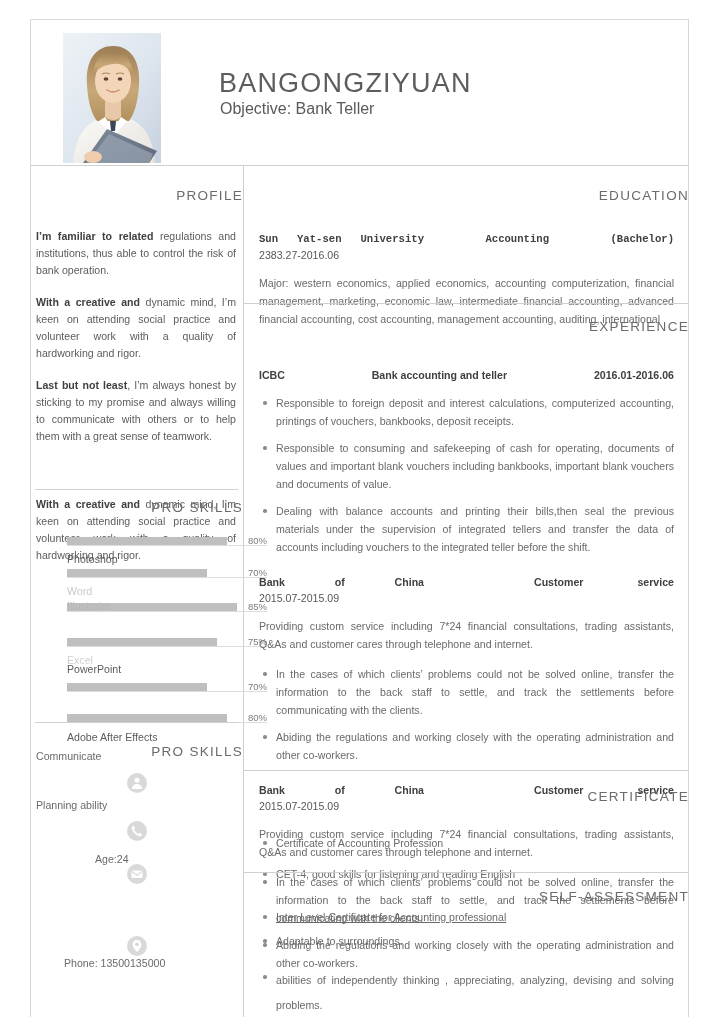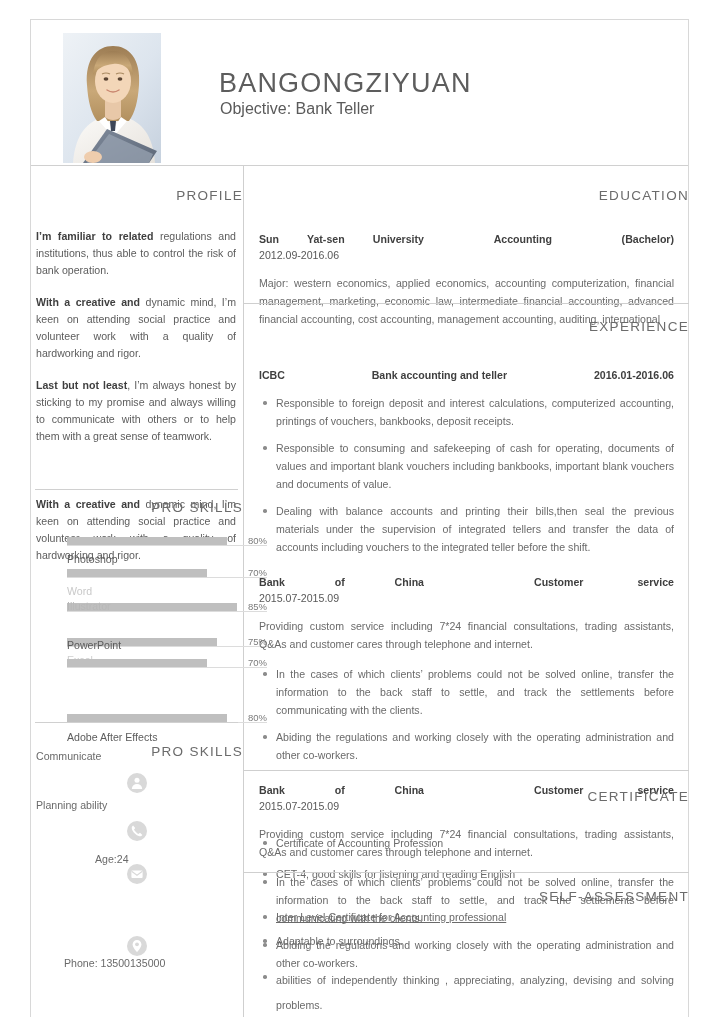--- a/index.html
+++ b/index.html
@@ -330,21 +330,21 @@
     </div>
 
     <div class="skill-row" style="top:472px;">
       <div class="skill-track">
         <div class="skill-fill" style="width:75%;"></div>
         <div class="skill-pct">75%</div>
       </div>
       <div class="skill-label" style="color:#cfcfcf;">Excel</div>
     </div>
 
-    <div class="skill-row" style="top:485px;">
+    <div class="skill-row" style="top:509px;">
       <div class="skill-label" style="top:-12px;">PowerPoint</div>
       <div class="skill-track" style="top:8px;">
         <div class="skill-fill" style="width:70%;"></div>
         <div class="skill-pct">70%</div>
       </div>
     </div>
 
     <div class="skill-row" style="top:538px;">
       <div class="skill-track" style="top:10px;">
         <div class="skill-fill" style="width:80%;"></div>
@@ -391,26 +391,26 @@
     </div>
 
     <div class="contact-text" style="left:33px;top:791px;">Phone: 13500135000</div>
 
   </div>
 
   <div class="right">
 
     <div class="sec-title" style="left:0;top:22px;width:445px;">EDUCATION</div>
 
-    <div class="entry-head" style="top:67px;">
+    <div class="entry-head" style="top:67px;font-family:Liberation Mono, monospace;">
       <span class="spread-words">Sun Yat-sen University</span>
       <span>Accounting</span>
       <span>(Bachelor)</span>
     </div>
-    <div class="entry-date" style="top:83px;">2012.09-2016.06</div>
+    <div class="entry-date" style="top:83px;">2383.27-2016.06</div>
 
     <div class="body-text" style="top:108px;">Major: western economics, applied economics, accounting computerization, financial management, marketing, economic law, intermediate financial accounting, advanced financial accounting, cost accounting, management accounting, auditing, international</div>
 
     <div class="right-rule" style="top:137px;"></div>
 
     <div class="sec-title" style="left:0;top:153px;width:445px;">EXPERIENCE</div>
 
     <div class="entry-head" style="top:203px;">
       <span>ICBC</span>
       <span>Bank accounting and teller</span>

